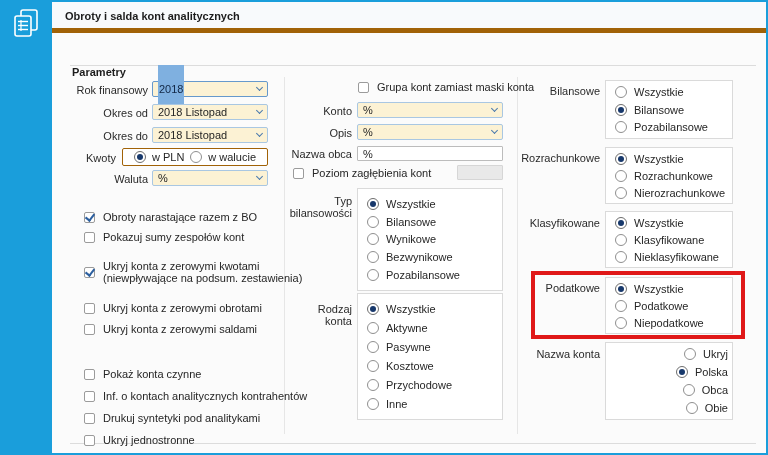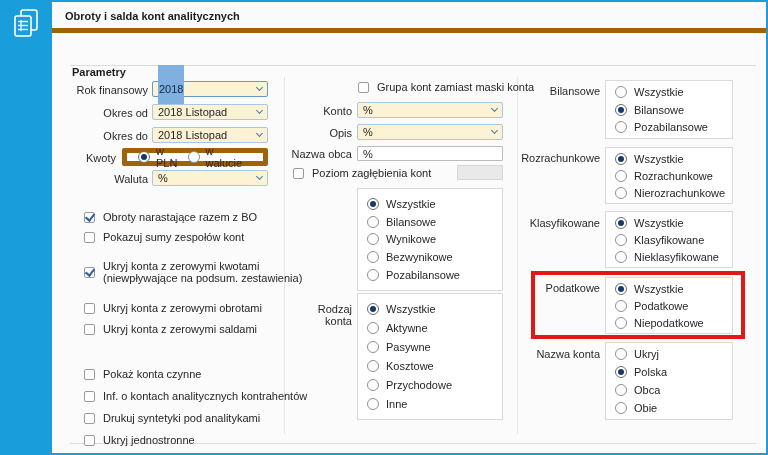--- a/index.html
+++ b/index.html
@@ -38,21 +38,21 @@
   .rd { width: 12px; height: 12px; background: #fff; border: 1px solid #8f8f8f; border-radius: 50%;
         position: relative; flex: none; }
   .rd.checked { border-color: #6d6d6d; }
   .rd.checked::after { content: ""; position: absolute; left: 2px; top: 2px; width: 6px; height: 6px;
         border-radius: 50%; background: #17386b; }
   .gbox { position: absolute; width: 146px; background: #fff; border: 1px solid #dadada;
           display: flex; flex-direction: column; padding: 4px 4px 4px 9px; }
   .gbox.rt { width: 128px; padding: 2px 4px 2px 9px; }
   .rrow { flex: 1; display: flex; align-items: center; gap: 7px; min-height: 0; }
   .kwoty-box { position: absolute; left: 122px; top: 148px; width: 146px; height: 18px; background: #fff;
-               border: 5px solid #a16207; border-radius: 2px; display: flex; align-items: center;
+               border: 1px solid #a16207; border-radius: 2px; display: flex; align-items: center;
                justify-content: space-between; padding: 0 11px; }
   .kwoty-box .opt { display: flex; align-items: center; gap: 6px; }
   .glabel { position: absolute; width: 95px; text-align: right; color: #2a2a2a; }
   .glabel2 { line-height: 12px; }
   .redbox { position: absolute; left: 531px; top: 271px; width: 214px; height: 68px;
             border: 4px solid #e01818; z-index: 5; pointer-events: none; }
 </style>
 </head>
 <body>
 
@@ -178,20 +178,23 @@
   </div>
 
   <div class="cbrow" style="left:293px;top:167px;">
     <span class="cb"></span>
     <span class="cblabel">Poziom zagłębienia kont</span>
   </div>
   <div class="tinput disabled" style="left:457px;top:165px;width:46px;">
     <span></span>
   </div>
 
+  <div class="glabel glabel2" style="left:255px;top:195px;width:97px;">
+    <span>Typ</span><br><span>bilansowości</span>
+  </div>
   <div class="gbox" style="left:357px;top:188px;height:103px;padding-top:6px;padding-bottom:6px;">
     <div class="rrow">
       <span class="rd checked"></span>
       <span>Wszystkie</span>
     </div>
     <div class="rrow">
       <span class="rd"></span>
       <span>Bilansowe</span>
     </div>
     <div class="rrow">
@@ -297,21 +300,21 @@
       <span>Podatkowe</span>
     </div>
     <div class="rrow">
       <span class="rd"></span>
       <span>Niepodatkowe</span>
     </div>
   </div>
   <div class="redbox"></div>
 
   <div class="glabel" style="left:505px;top:348px;">Nazwa konta</div>
-  <div class="gbox rt" style="left:605px;top:342px;height:78px;">
+  <div class="gbox rt" style="left:605px;top:342px;height:78px;align-items:flex-end;">
     <div class="rrow">
       <span class="rd"></span>
       <span>Ukryj</span>
     </div>
     <div class="rrow">
       <span class="rd checked"></span>
       <span>Polska</span>
     </div>
     <div class="rrow">
       <span class="rd"></span>

